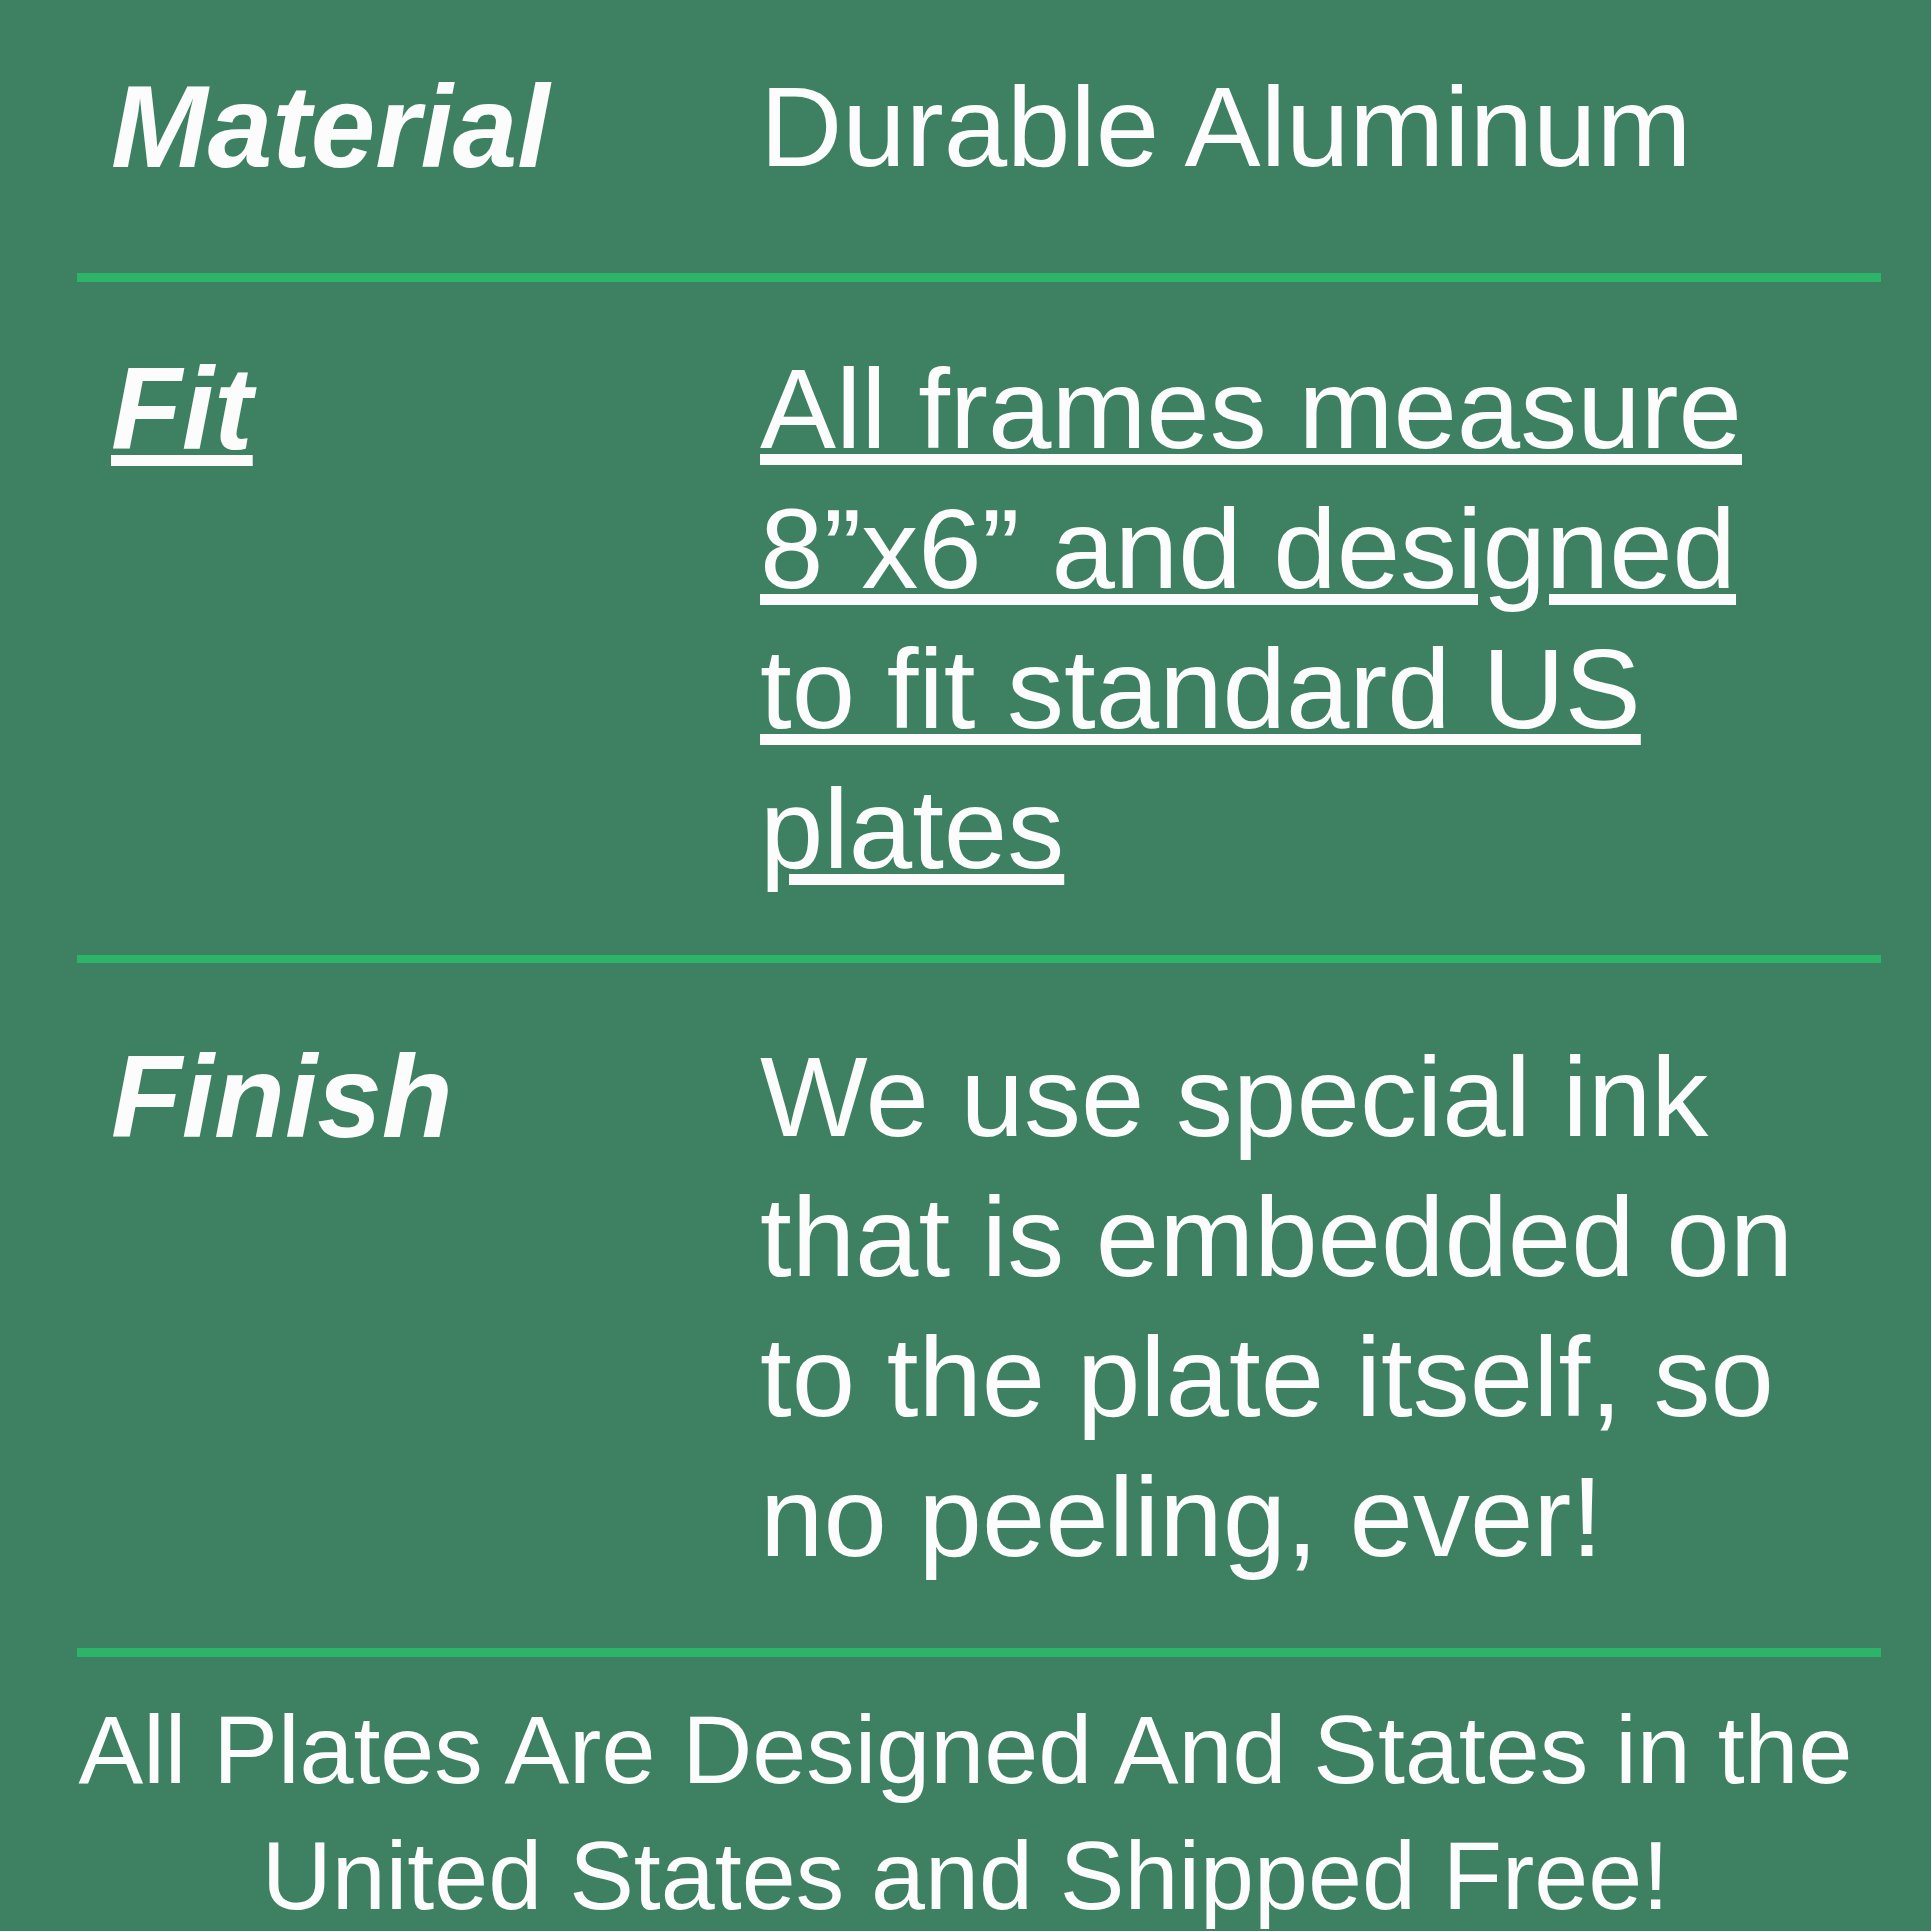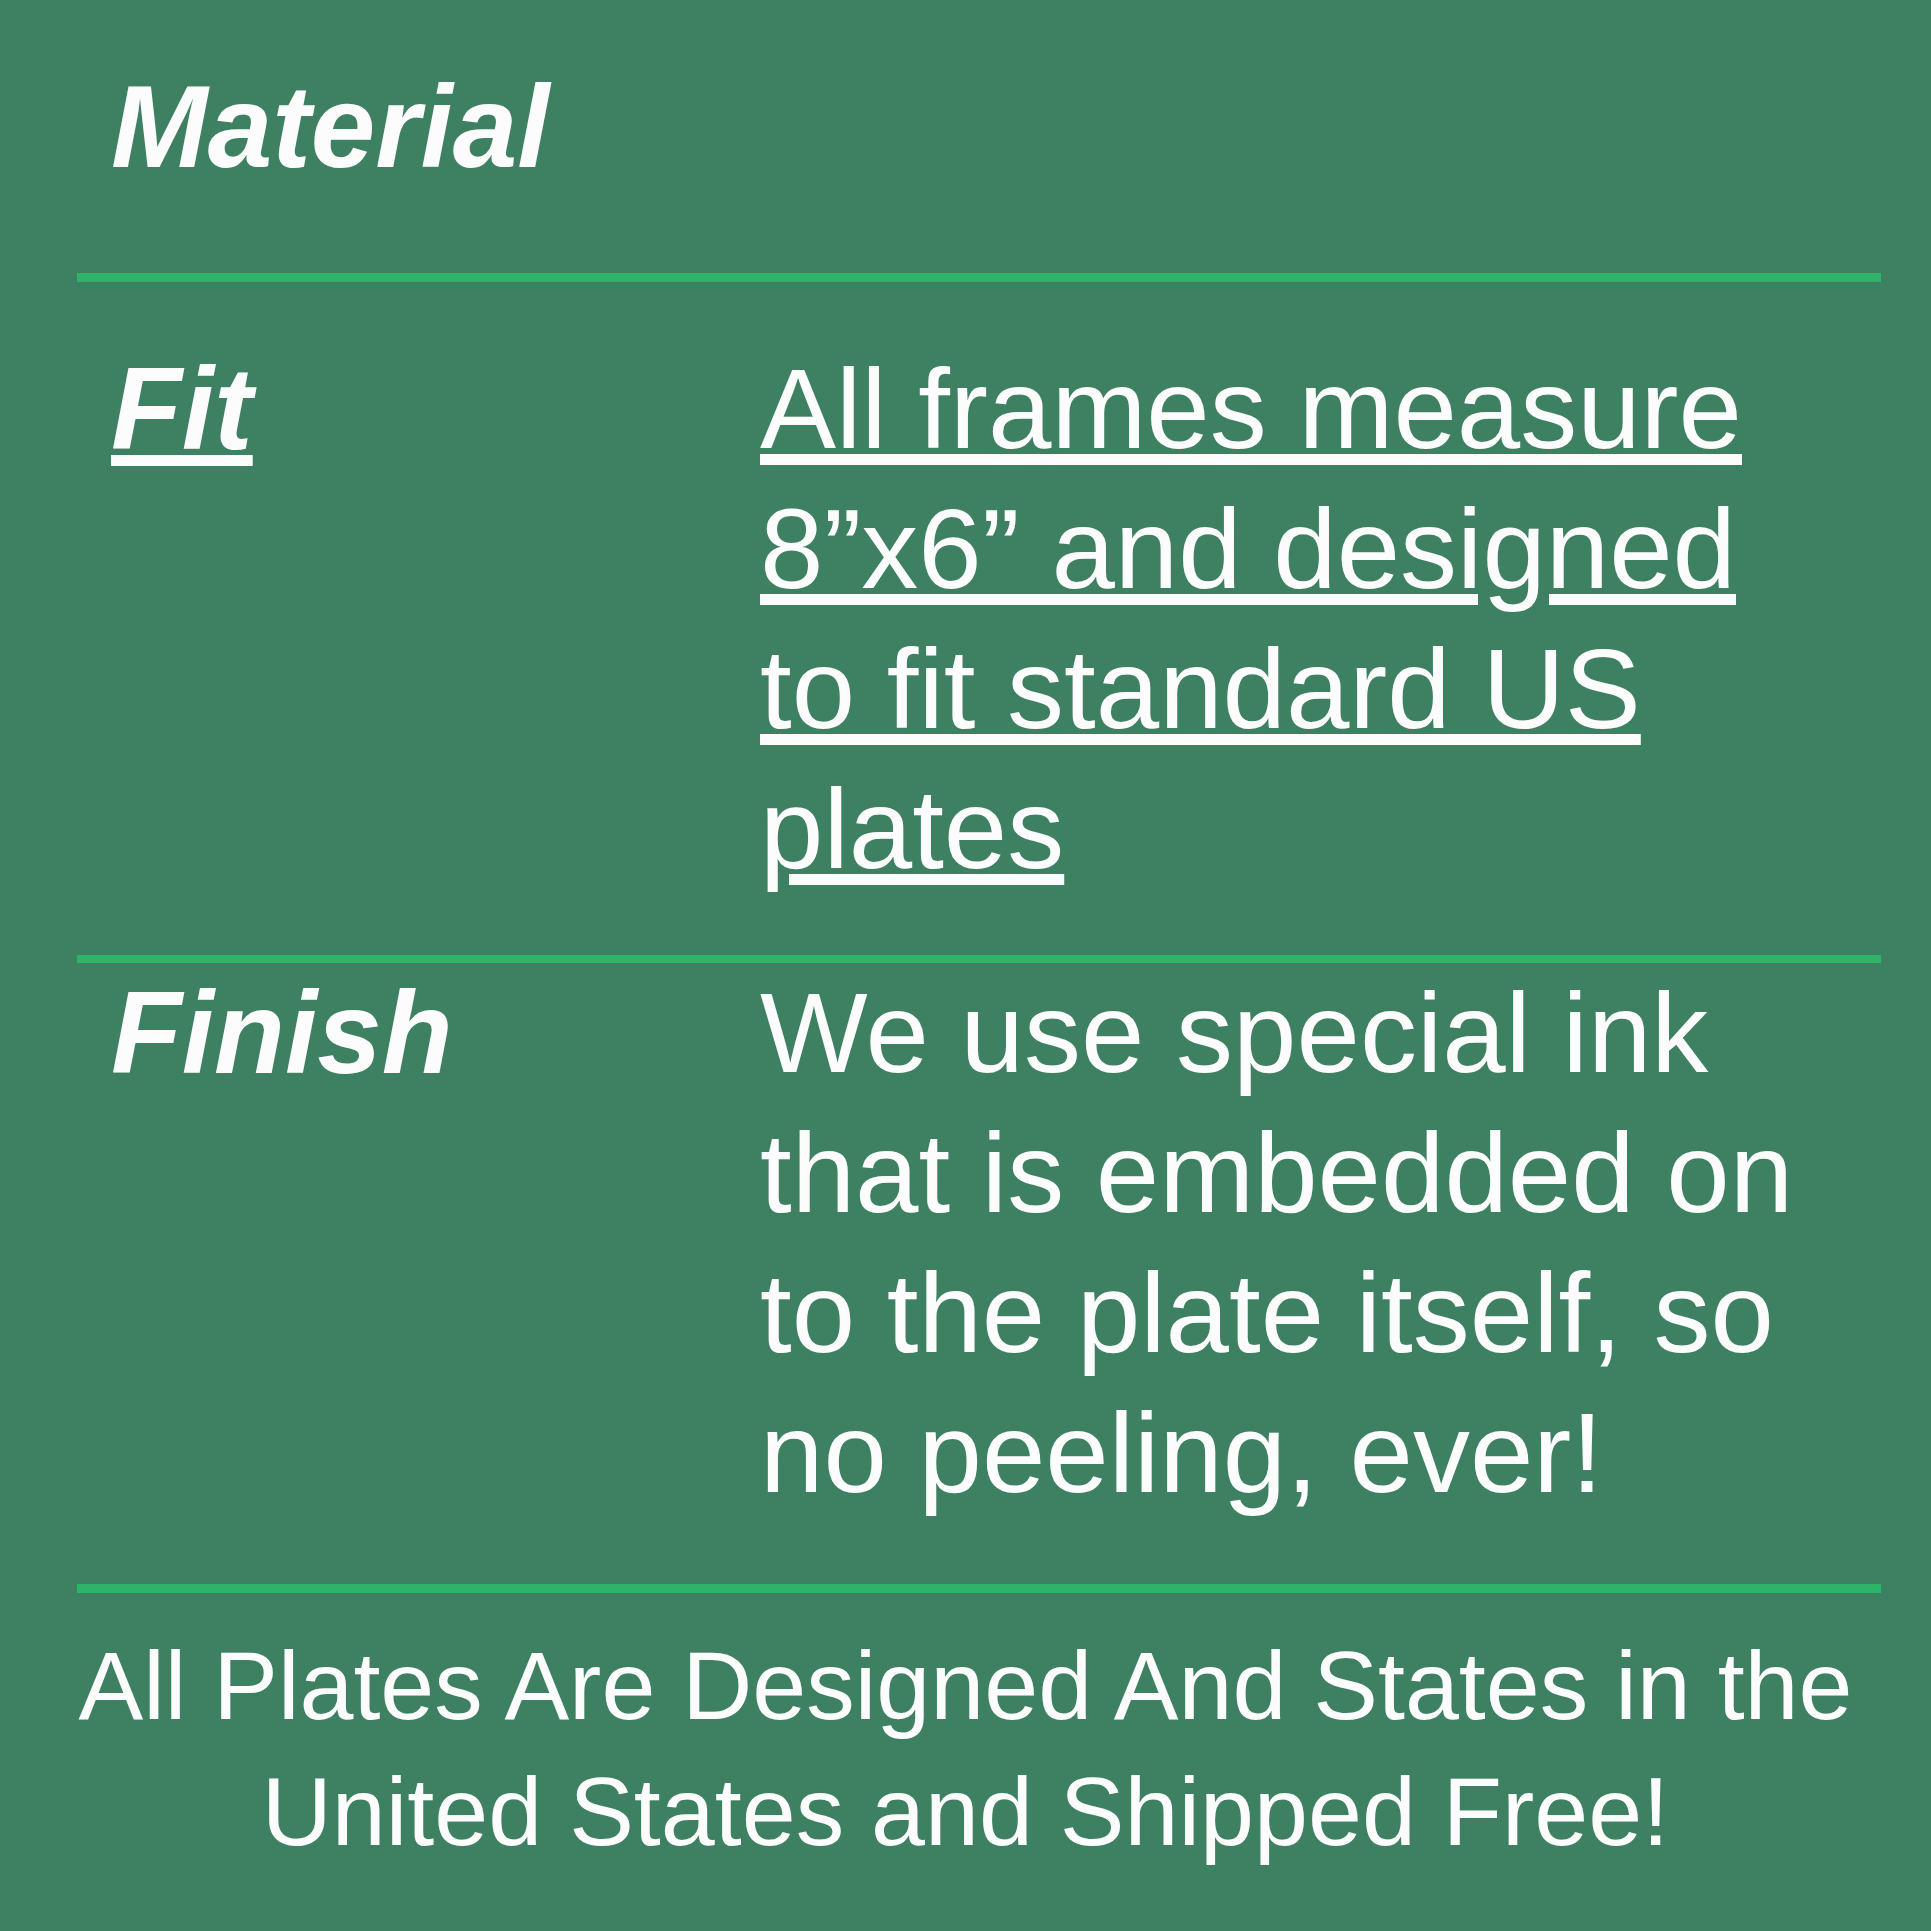--- a/index.html
+++ b/index.html
@@ -36,36 +36,37 @@
     margin: 0;
     margin-left: 77px;
     width: 1804px;
     height: 8.7px;
     background: var(--rule, #2eb468);
   }
   .row-material { margin-top: 57px; }
   .divider-1    { margin-top: 76px; }
   .row-fit      { margin-top: 57px; text-decoration: underline; }
   .divider-2    { margin-top: 56px; }
-  .row-finish   { }
+  .row-finish   { margin-top: 64px; }
   .divider-3    { margin-top: 61px; }
   .page-footer {
     margin-top: 30px;
     font-size: 97px;
     line-height: 126px;
     text-align: center;
   }
 </style>
 </head>
 <body>
 
 <div class="page">
 
   <section class="spec-row row-material">
     <div class="spec-label">Material</div>
+    <div class="spec-value">Durable Aluminum</div>
   </section>
 
   <hr class="divider divider-1">
 
   <section class="spec-row row-fit">
     <div class="spec-label">Fit</div>
     <div class="spec-value">All frames measure
 8”x6” and designed
 to fit standard US
 plates</div>

